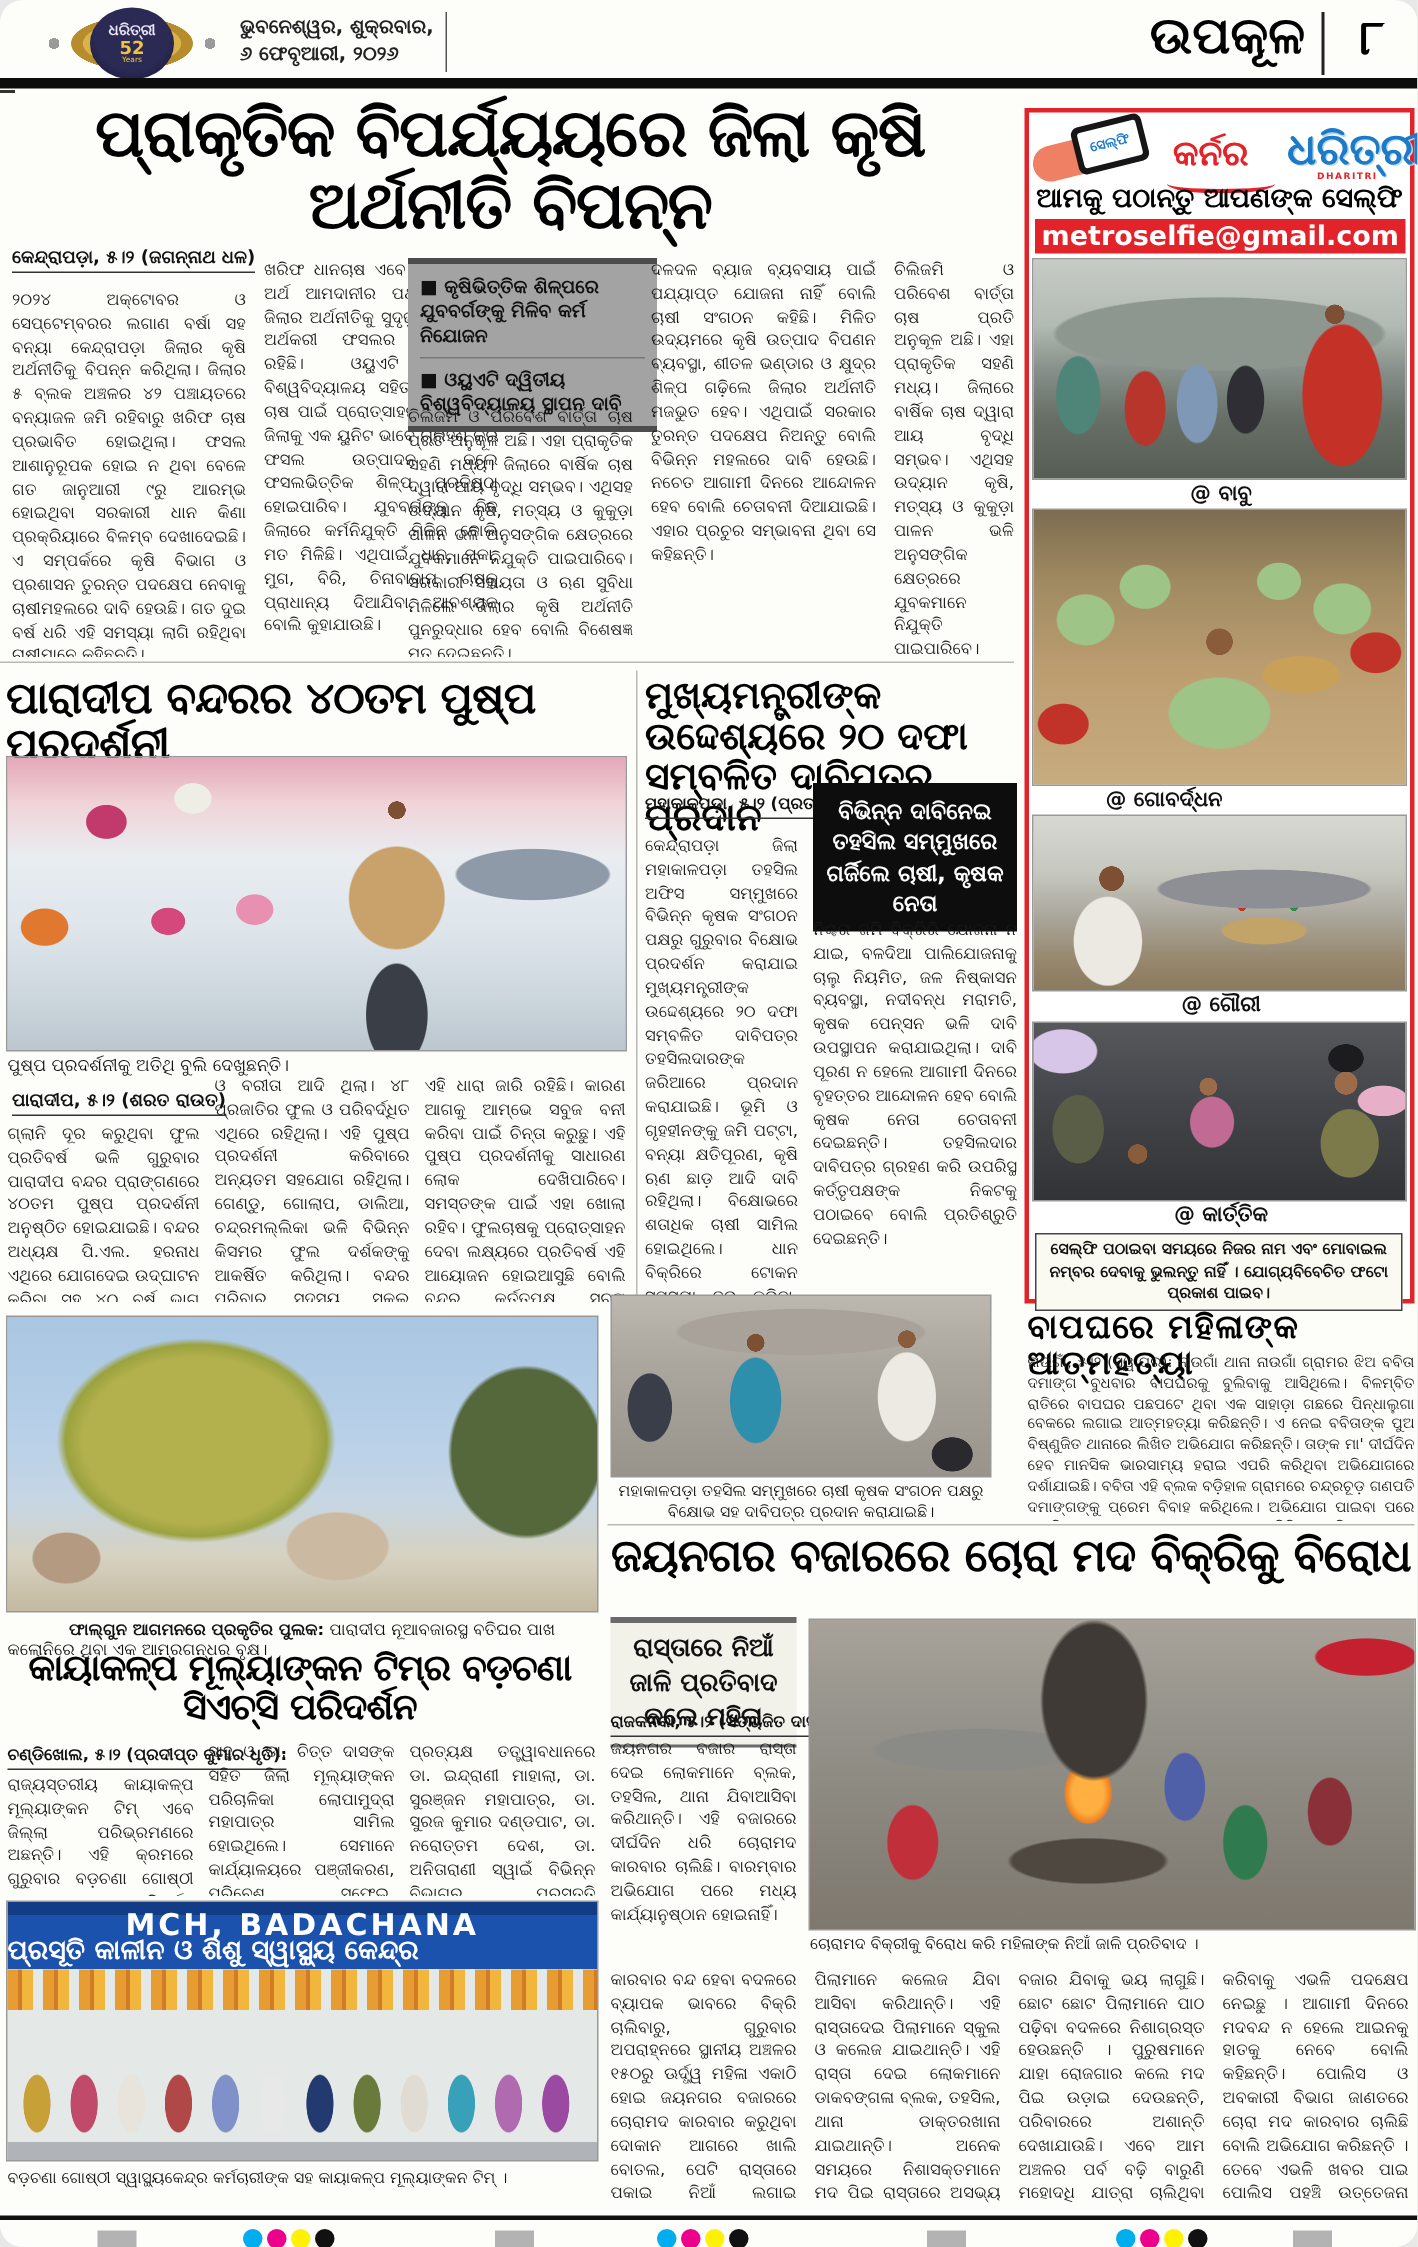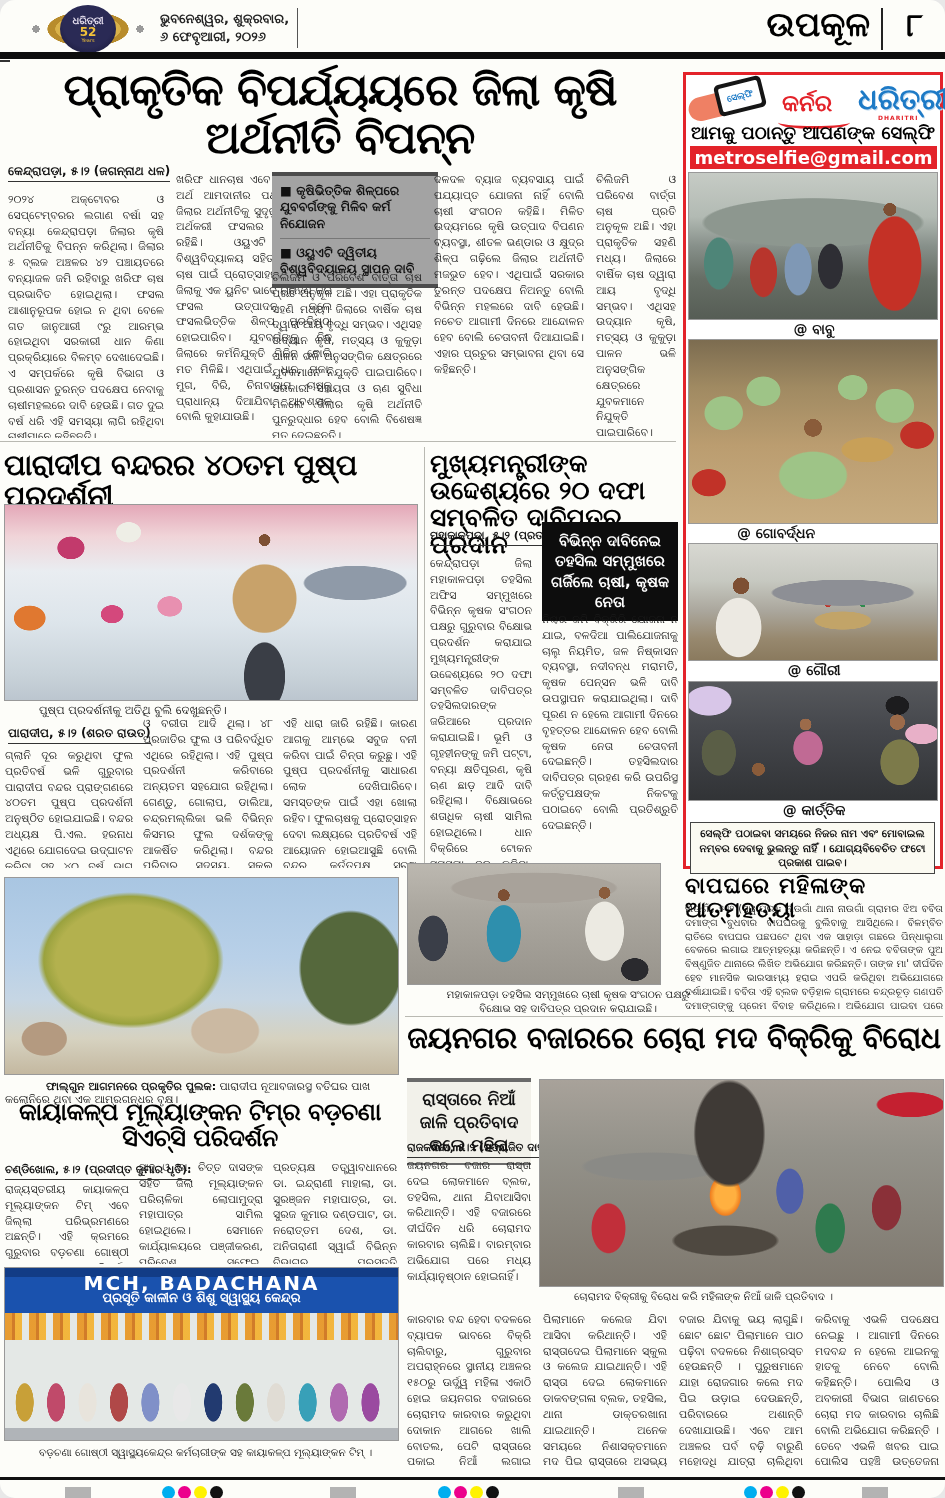--- a/index.html
+++ b/index.html
@@ -23,21 +23,21 @@
   .hdr-vline{left:297px;top:8px;width:1px;height:40px;background:#555;}
   .section-name{right:75px;top:4px;font-size:34px;font-weight:800;letter-spacing:0;color:#000;}
   .pageno-vline{right:62px;top:8px;width:2px;height:42px;background:#222;}
   .pageno{right:22px;top:6px;font-size:32px;font-weight:bold;color:#000;}
   .top-rule{left:0;top:52px;width:945px;height:7px;background:#0d0d0d;}
   .left-tick{left:0;top:60px;width:10px;height:2px;background:#333;}
   
   .headline{font-weight:800;color:#000;line-height:1.08;}
   .byline{font-weight:bold;font-size:12px;border-bottom:1px solid #333;display:inline-block;padding-bottom:3px;}
   .col{font-size:11px;line-height:1.44;text-align:justify;color:#1a1a1a;}
-  .caption{font-size:11.5px;font-weight:bold;color:#111;margin-left:34px;}
+  .caption{font-size:11.5px;font-weight:bold;color:#111;}
   .photo{background-size:cover;outline:1px solid #999;}
   
   .lead-headline{left:4px;top:66px;width:672px;font-size:44px;text-align:center;letter-spacing:-1px;}
   .lead-byline{left:8px;top:160px;}
   .hl-box{left:272px;top:172px;width:150px;background:#a3a3a3;border-top:4px solid #4c4c4c;
           border-bottom:4px solid #4c4c4c;padding:7px 8px;}
   .hl-item{font-size:12.5px;font-weight:bold;line-height:1.3;}
   .hl-div{height:1px;background:#777;margin:6px 0;}
   
   .selfie-panel{left:683px;top:72px;width:260px;height:797px;border:3px solid #e3232a;background:#fff;box-sizing:border-box;}
@@ -128,21 +128,21 @@
      radial-gradient(ellipse 90px 26px at 46% 78%,#4e4840 0 56%,transparent 60%),
      radial-gradient(ellipse 30px 44px at 17% 72%,#c12f3a 0 55%,transparent 58%),
      radial-gradient(ellipse 26px 44px at 72% 72%,#2f7a4e 0 55%,transparent 58%),
      radial-gradient(ellipse 24px 40px at 62% 54%,#5060a8 0 55%,transparent 58%),
      radial-gradient(ellipse 26px 40px at 86% 62%,#8a3038 0 55%,transparent 58%),
      radial-gradient(ellipse 60px 22px at 92% 12%,#c42030 0 55%,transparent 58%),
      radial-gradient(ellipse 120px 24px at 28% 42%,#8a8a86 0 56%,transparent 60%),
      linear-gradient(180deg,#a8a29a 0%,#94928a 34%,#7e786e 100%);}
   .ph-mch{background:linear-gradient(180deg,#123c86 0 5%,#1a52ae 5% 26%,#e4e8e6 26% 100%);}
   .mch-sign1{left:0;top:2%;width:100%;text-align:center;color:#fff;font-weight:800;font-size:20px;letter-spacing:2px;}
-  .mch-sign2{left:0;top:13%;width:100%;text-align:center;color:#fff;font-weight:bold;font-size:13px;}
+  .mch-sign2{left:0;top:13%;width:100%;color:#fff;font-weight:bold;font-size:18px;}
   .mch-garland{left:0;top:26%;width:100%;height:16%;background:
      repeating-linear-gradient(90deg,#e8941e 0 7px,#cf7014 7px 10px,#f4b02a 10px 17px,rgba(0,0,0,0) 17px 24px);
      opacity:.9;}
   .mch-crowd{left:0;bottom:6%;width:100%;height:40%;background:
      radial-gradient(ellipse 16px 34px at 5% 60%,#c8a038 0 55%,transparent 58%),
      radial-gradient(ellipse 16px 34px at 13% 60%,#c04a6a 0 55%,transparent 58%),
      radial-gradient(ellipse 16px 34px at 21% 60%,#e8e4dc 0 55%,transparent 58%),
      radial-gradient(ellipse 16px 34px at 29% 60%,#b04848 0 55%,transparent 58%),
      radial-gradient(ellipse 16px 34px at 37% 60%,#8090c8 0 55%,transparent 58%),
      radial-gradient(ellipse 16px 34px at 45% 60%,#e8e8e8 0 55%,transparent 58%),

